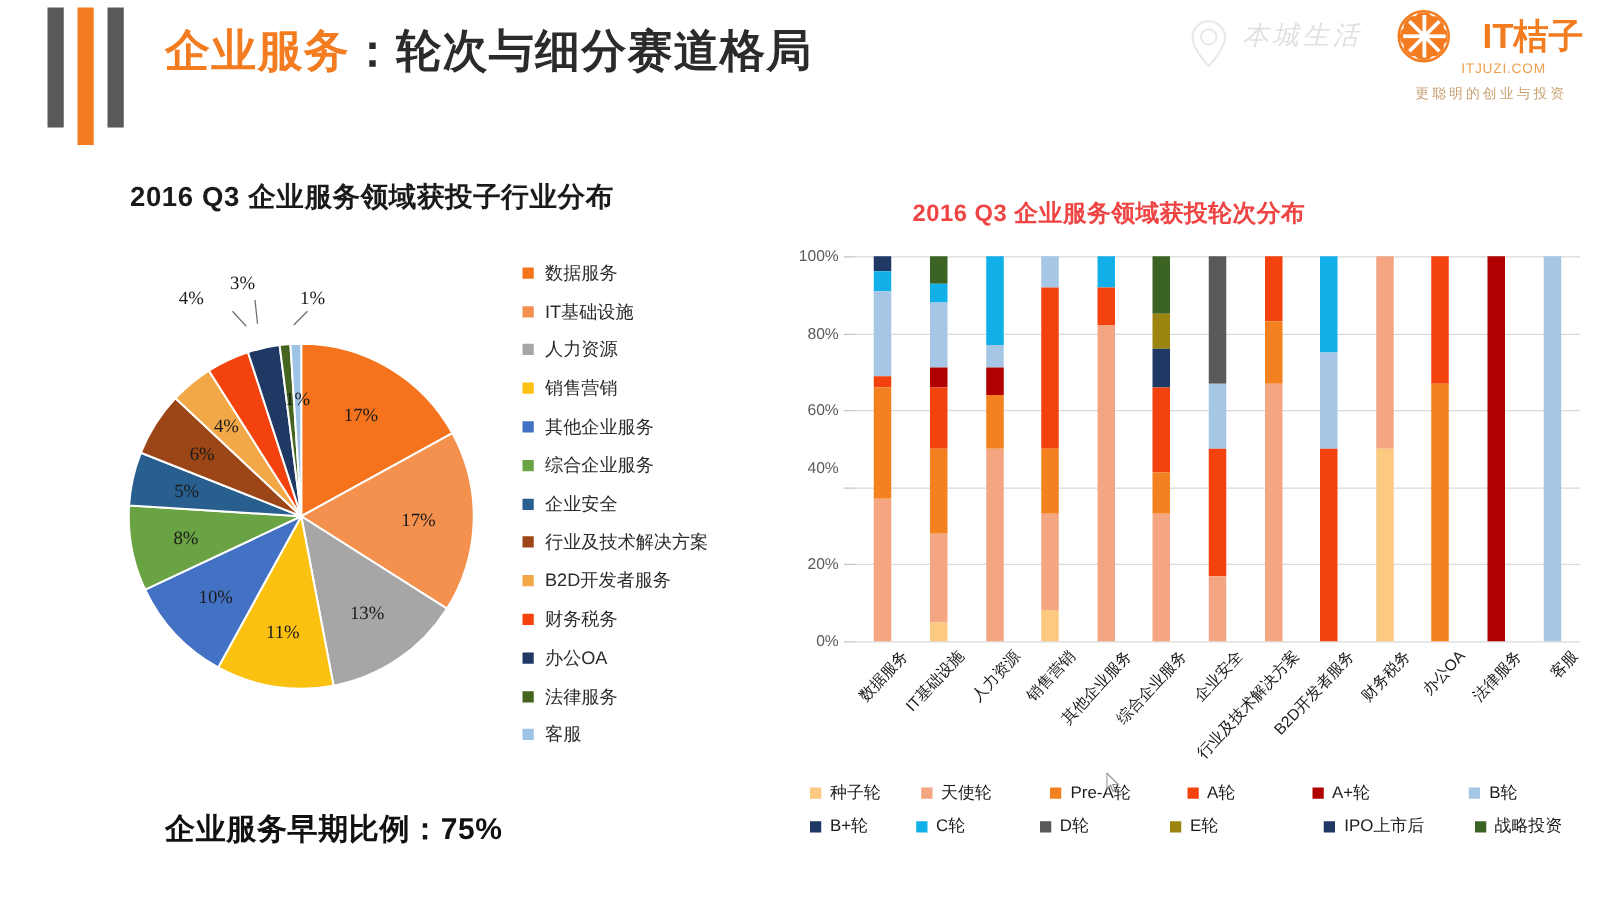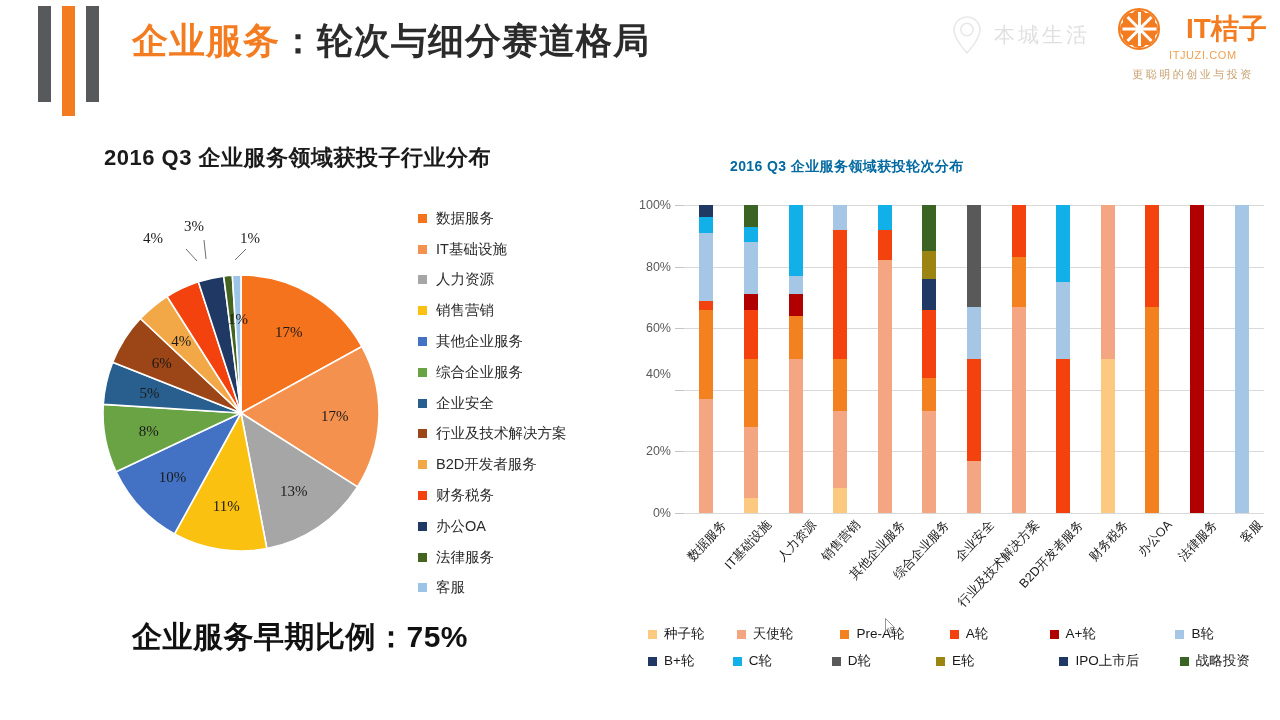--- a/index.html
+++ b/index.html
@@ -17,22 +17,22 @@
   .hdr-bar { position: absolute; top: 6px; width: 13px; }
   .hdr-bar.b1 { left: 38px;  height: 96px; background: #58595b; }
   .hdr-bar.b2 { left: 62px;  height: 110px; background: #f47c20; }
   .hdr-bar.b3 { left: 86px;  height: 96px; background: #58595b; }
   #page-title { position: absolute; left: 132px; top: 14px; font-size: 36px; font-weight: bold;
                 letter-spacing: 1px; white-space: nowrap; line-height: 54px; }
   #page-title .t-orange { color: #f47c20; }
   #page-title .t-dark  { color: #2b2b2b; }
 
   
-  #watermark { position: absolute; left: 950px; top: 14px; display: flex; align-items: center; gap: 10px;
-               opacity: .30; }
+  #watermark { position: absolute; left: 950px; top: 14px; display: flex; align-items: flex-start; gap: 10px;
+               opacity: .30; font-style: italic; }
   #watermark .wm-text { font-size: 21px; color: #9a9a9a; letter-spacing: 3px; }
 
   
   #brand-logo { position: absolute; left: 1118px; top: 8px; width: 150px; }
   #brand-logo .logo-row { display: flex; align-items: center; gap: 26px; }
   .orange-circle { position: relative; width: 42px; height: 42px; border-radius: 50%;
                    border: 2.5px solid #f47c20; background: #fff; overflow: hidden; flex: none; }
   .orange-circle .seg { position: absolute; left: 50%; top: 50%; width: 16px; height: 16px;
                         background: #f47c20; transform-origin: 0 0; }
   .orange-circle .pip { position: absolute; left: 50%; top: 50%; width: 3px; height: 17px;
@@ -45,26 +45,26 @@
   #pie-wrap  { position: absolute; left: 98px; top: 213px; width: 310px; height: 355px; }
   #pie-svg   { width: 310px; height: 355px; overflow: visible; }
   .pie-label { font-size: 15px; font-family: "Liberation Serif", serif; fill: #1a1a1a; }
   .pie-lead  { stroke: #6e6e6e; stroke-width: 1; fill: none; }
 
   #pie-legend { position: absolute; left: 418px; top: 203px; width: 190px; }
   .pl-item { display: flex; align-items: center; height: 30.8px; }
   .pl-swatch { width: 9px; height: 9px; flex: none; margin-right: 9px; }
   .pl-label { font-size: 14.5px; color: #2b2b2b; white-space: nowrap; }
 
-  #early-ratio { position: absolute; left: 132px; top: 617px; font-size: 30px; font-weight: bold;
+  #early-ratio { position: absolute; left: 132px; top: 647px; font-size: 24px; font-weight: bold;
                  letter-spacing: .5px; color: #111; white-space: nowrap; }
 
   
-  #bar-title { position: absolute; left: 730px; top: 158px; font-size: 14px; font-weight: bold;
-               letter-spacing: .4px; white-space: nowrap; color: #0369a1; }
+  #bar-title { position: absolute; left: 730px; top: 158px; font-size: 19px; font-weight: bold;
+               letter-spacing: .4px; white-space: nowrap; color: #ef4444; }
 
   #bar-plot { position: absolute; left: 684px; top: 205px; width: 580px; height: 308px; }
   .grid-line { position: absolute; left: 0; width: 580px; height: 1px; background: #d9d9d9; }
   .tick-stub { position: absolute; left: -9px; width: 9px; height: 1px; background: #c4c4c4; }
   .y-tick-label { position: absolute; right: 100%; margin-right: 13px; font-size: 12.5px; color: #5a5a5a;
                   transform: translateY(-50%); white-space: nowrap; }
 
   .bar-col { position: absolute; bottom: 0; width: 14px; display: flex; flex-direction: column-reverse; }
   .bar-seg { width: 100%; }
 

